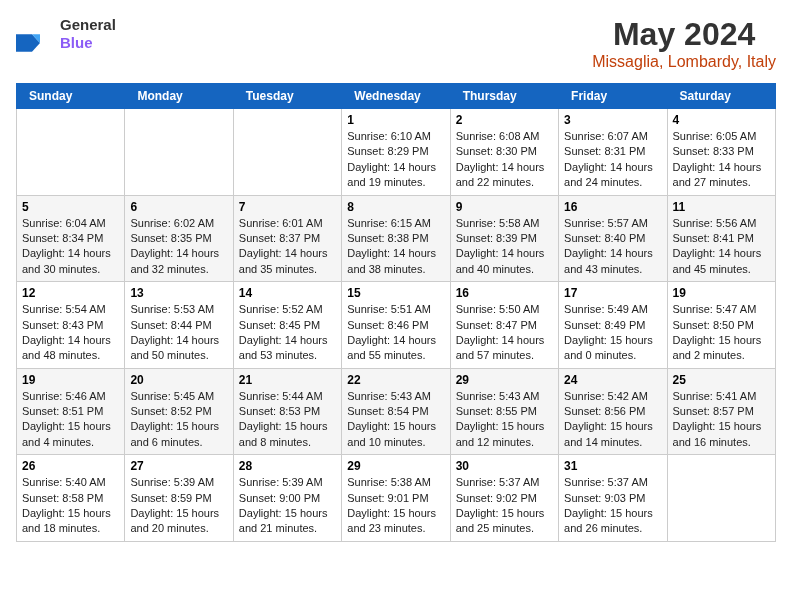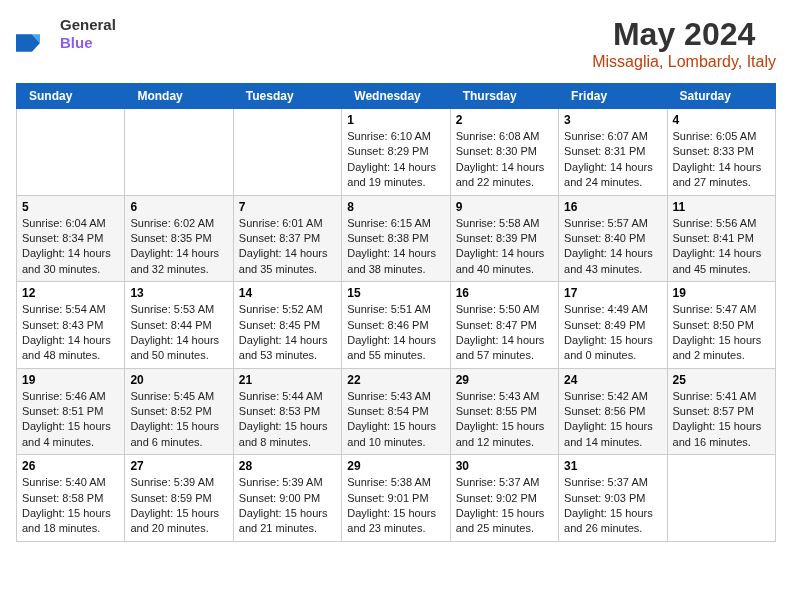--- a/index.html
+++ b/index.html
@@ -217,21 +217,21 @@
         </td>
         <td>
           <span class="day-num">16</span>
           <div class="cell-text">Sunrise: 5:50 AM
 Sunset: 8:47 PM
 Daylight: 14 hours
 and 57 minutes.</div>
         </td>
         <td>
           <span class="day-num">17</span>
-          <div class="cell-text">Sunrise: 4:49 AM
+          <div class="cell-text">Sunrise: 5:49 AM
 Sunset: 8:49 PM
 Daylight: 15 hours
 and 0 minutes.</div>
         </td>
         <td>
           <span class="day-num">19</span>
           <div class="cell-text">Sunrise: 5:47 AM
 Sunset: 8:50 PM
 Daylight: 15 hours
 and 2 minutes.</div>

